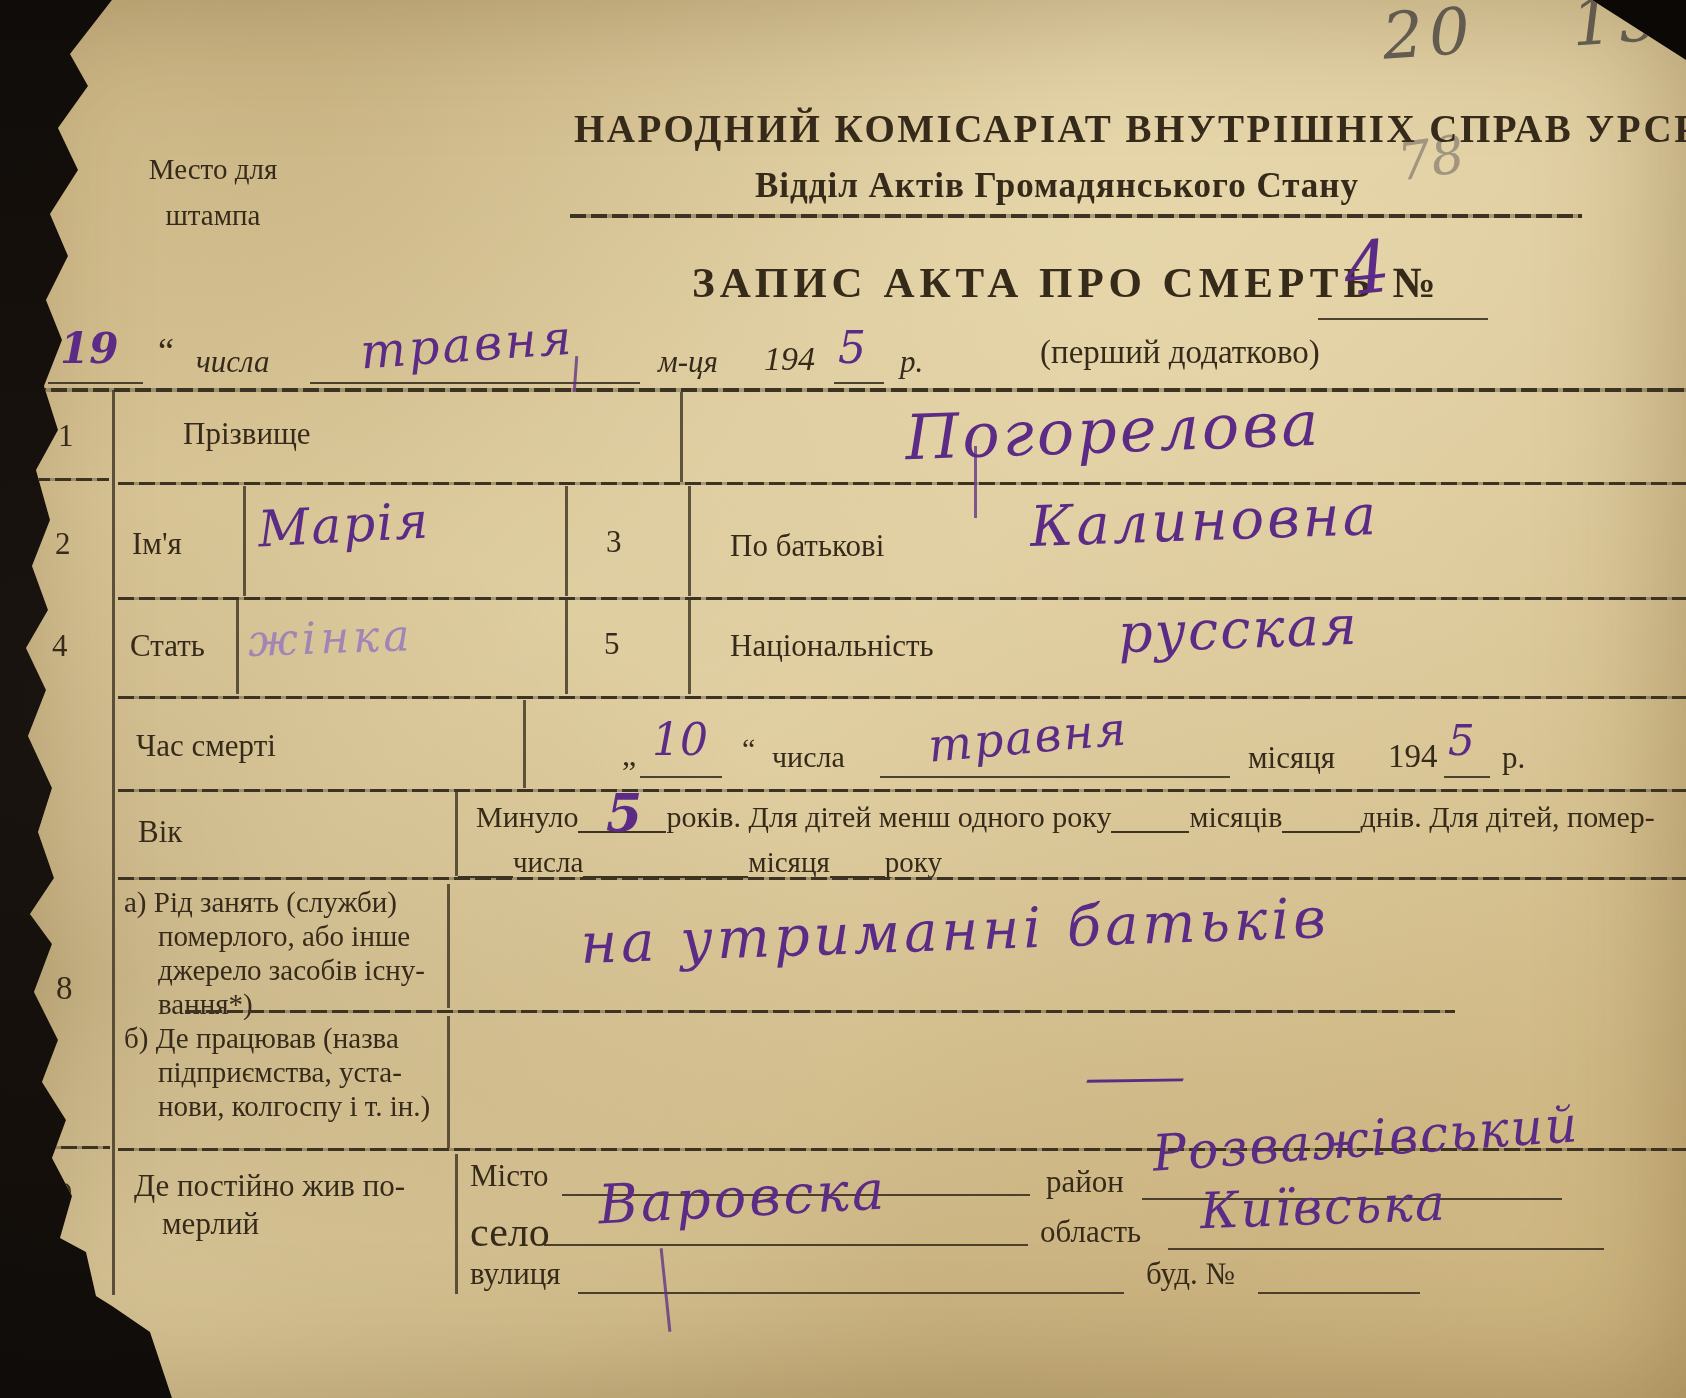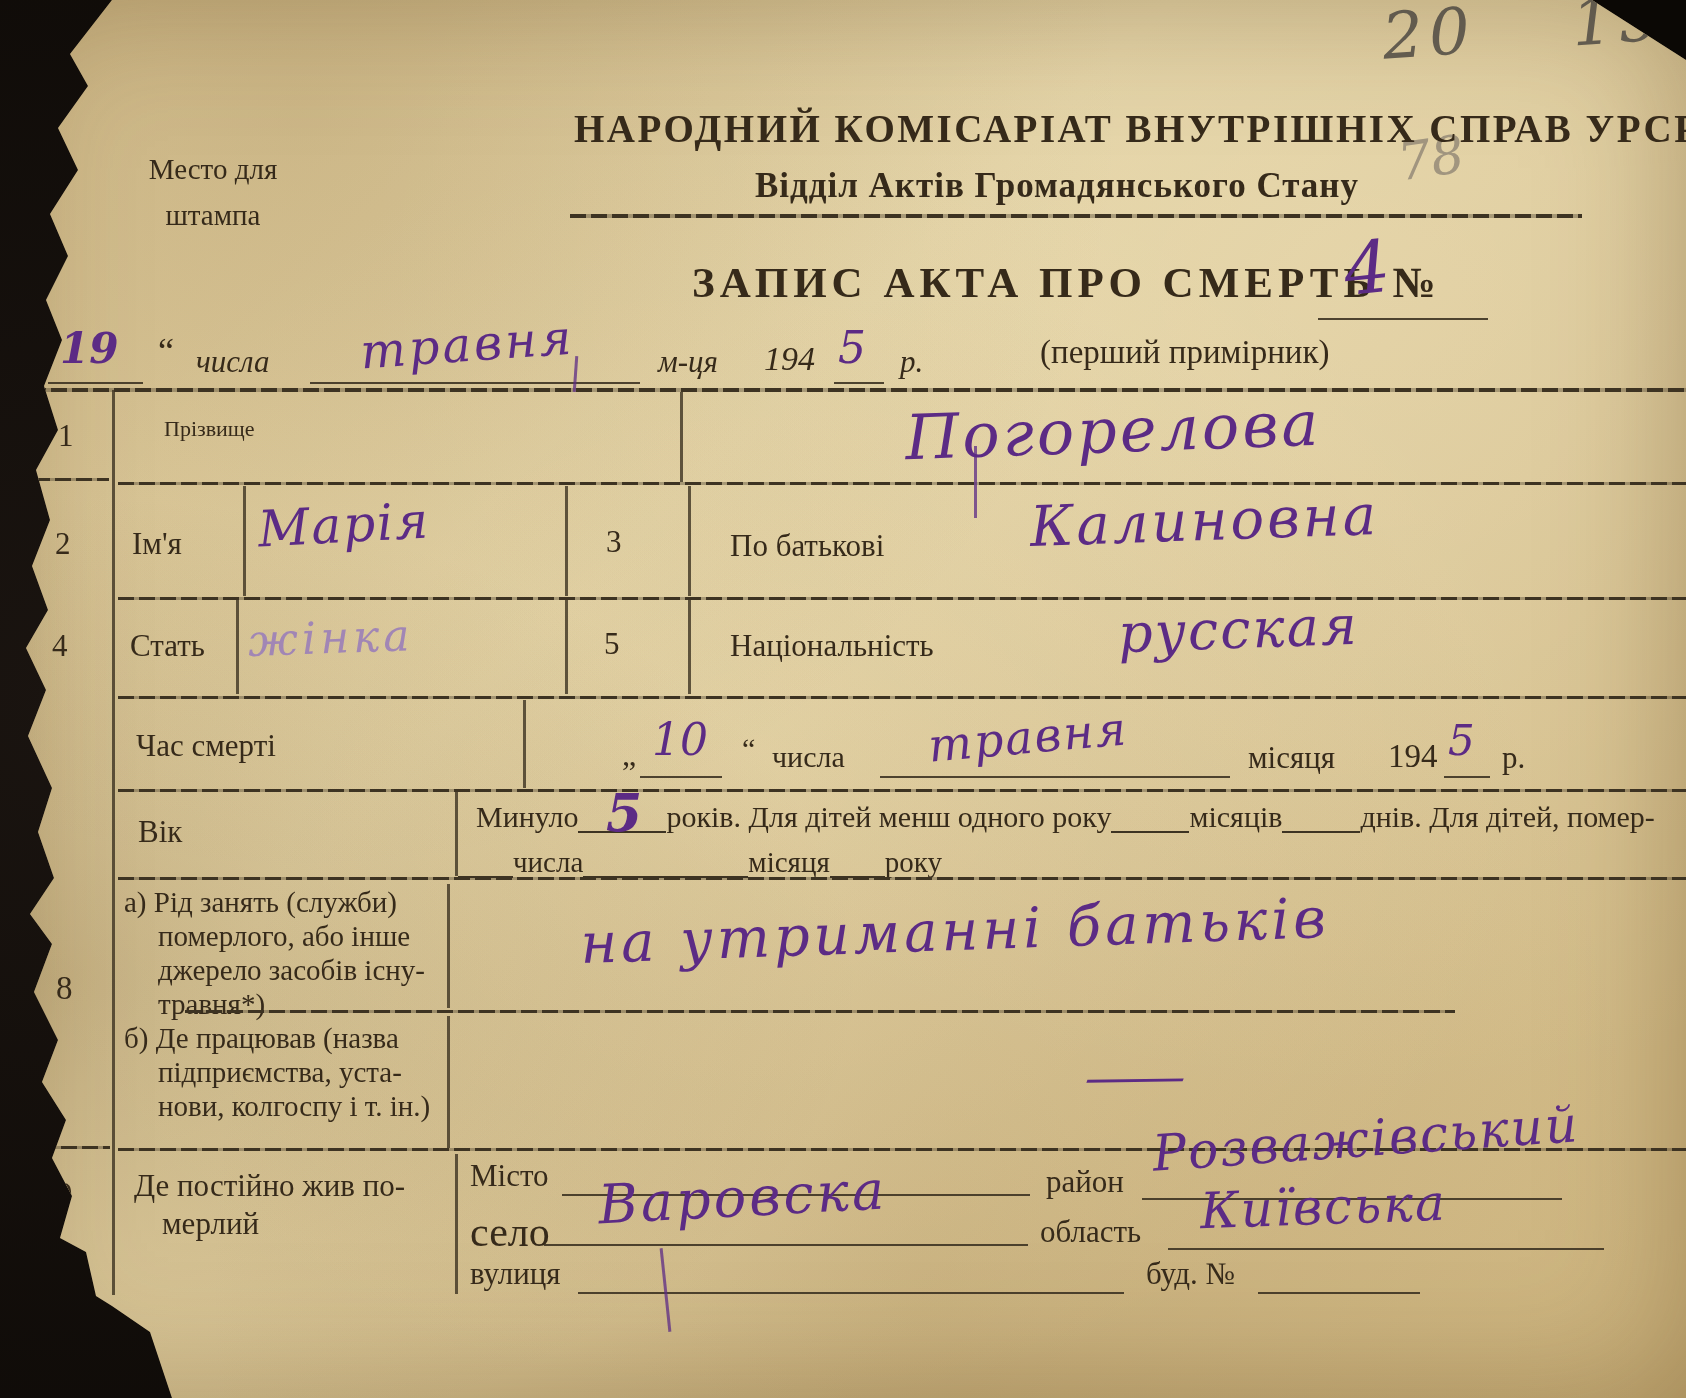--- a/index.html
+++ b/index.html
@@ -53,27 +53,27 @@
     <div class="u" style="left:48px;top:382px;width:95px;"></div>
     <div class="abs pr" style="left:158px;top:330px;font-size:36px;">“</div>
     <div class="abs pr" style="left:196px;top:344px;font-size:31px;font-style:italic;">числа</div>
     <div class="u" style="left:310px;top:382px;width:330px;"></div>
     <div class="abs hw" style="left:360px;top:316px;font-size:48px;letter-spacing:3px;transform:rotate(-4deg);">травня</div>
     <div class="abs pr" style="left:658px;top:344px;font-size:31px;font-style:italic;">м-ця</div>
     <div class="abs pr" style="left:764px;top:340px;font-size:34px;font-style:italic;">194</div>
     <div class="abs hw" style="left:838px;top:322px;font-size:44px;">5</div>
     <div class="u" style="left:834px;top:382px;width:50px;"></div>
     <div class="abs pr" style="left:900px;top:344px;font-size:31px;font-style:italic;">р.</div>
-    <div class="abs pr" style="left:1040px;top:334px;font-size:33px;">(перший примірник)</div>
+    <div class="abs pr" style="left:1040px;top:334px;font-size:33px;">(перший додатково)</div>
 
     <div class="ln" style="left:30px;top:388px;width:1656px;height:4px;"></div>
     <div class="vl" style="left:112px;top:390px;height:905px;"></div>
 
     <div class="abs pr" style="left:58px;top:418px;font-size:31px;">1</div>
-    <div class="abs pr" style="left:164px;top:416px;font-size:22px;">Прізвище</div>
+    <div class="abs pr" style="left:183px;top:416px;font-size:31px;">Прізвище</div>
     <div class="vl" style="left:680px;top:392px;height:90px;"></div>
     <div class="abs hw" style="left:905px;top:394px;font-size:62px;letter-spacing:3px;transform:rotate(-2deg);">Погорелова</div>
     <div class="ln" style="left:118px;top:482px;width:1568px;"></div>
     <div class="ln" style="left:34px;top:478px;width:75px;"></div>
 
     <div class="abs pr" style="left:55px;top:526px;font-size:31px;">2</div>
     <div class="abs pr" style="left:132px;top:526px;font-size:31px;">Ім'я</div>
     <div class="vl" style="left:243px;top:486px;height:110px;"></div>
     <div class="abs hw" style="left:258px;top:496px;font-size:50px;letter-spacing:2px;transform:rotate(-3deg);">Марія</div>
     <div class="vl" style="left:565px;top:486px;height:110px;"></div>
@@ -129,21 +129,21 @@
       <span>місяця</span>
       <span class="blank" style="width:55px;"></span>
       <span>року</span>
     </div>
     <div class="ln" style="left:118px;top:877px;width:1568px;"></div>
 
     <div class="abs pr" style="left:56px;top:970px;font-size:33px;">8</div>
     <div class="abs pr" style="left:124px;top:886px;font-size:29px;">а) Рід занять (служби)</div>
     <div class="abs pr" style="left:158px;top:920px;font-size:29px;">померлого, або інше</div>
     <div class="abs pr" style="left:158px;top:954px;font-size:29px;">джерело засобів існу-</div>
-    <div class="abs pr" style="left:158px;top:988px;font-size:29px;">травня*)</div>
+    <div class="abs pr" style="left:158px;top:988px;font-size:29px;">вання*)</div>
     <div class="vl" style="left:447px;top:884px;height:124px;"></div>
     <div class="abs hw" style="left:580px;top:898px;font-size:56px;letter-spacing:4px;transform:rotate(-2deg);">на утриманні батьків</div>
     <div class="ln" style="left:185px;top:1010px;width:1270px;"></div>
     <div class="abs pr" style="left:124px;top:1022px;font-size:29px;">б) Де працював (назва</div>
     <div class="abs pr" style="left:158px;top:1056px;font-size:29px;">підприємства, уста-</div>
     <div class="abs pr" style="left:158px;top:1090px;font-size:29px;">нови, колгоспу і т. ін.)</div>
     <div class="vl" style="left:447px;top:1016px;height:132px;"></div>
     <div class="abs hw" style="left:1082px;top:1052px;font-size:44px;transform:scaleX(2.4) rotate(-2deg);transform-origin:left center;">—</div>
     <div class="ln" style="left:40px;top:1146px;width:70px;"></div>
     <div class="ln" style="left:118px;top:1148px;width:1568px;"></div>

